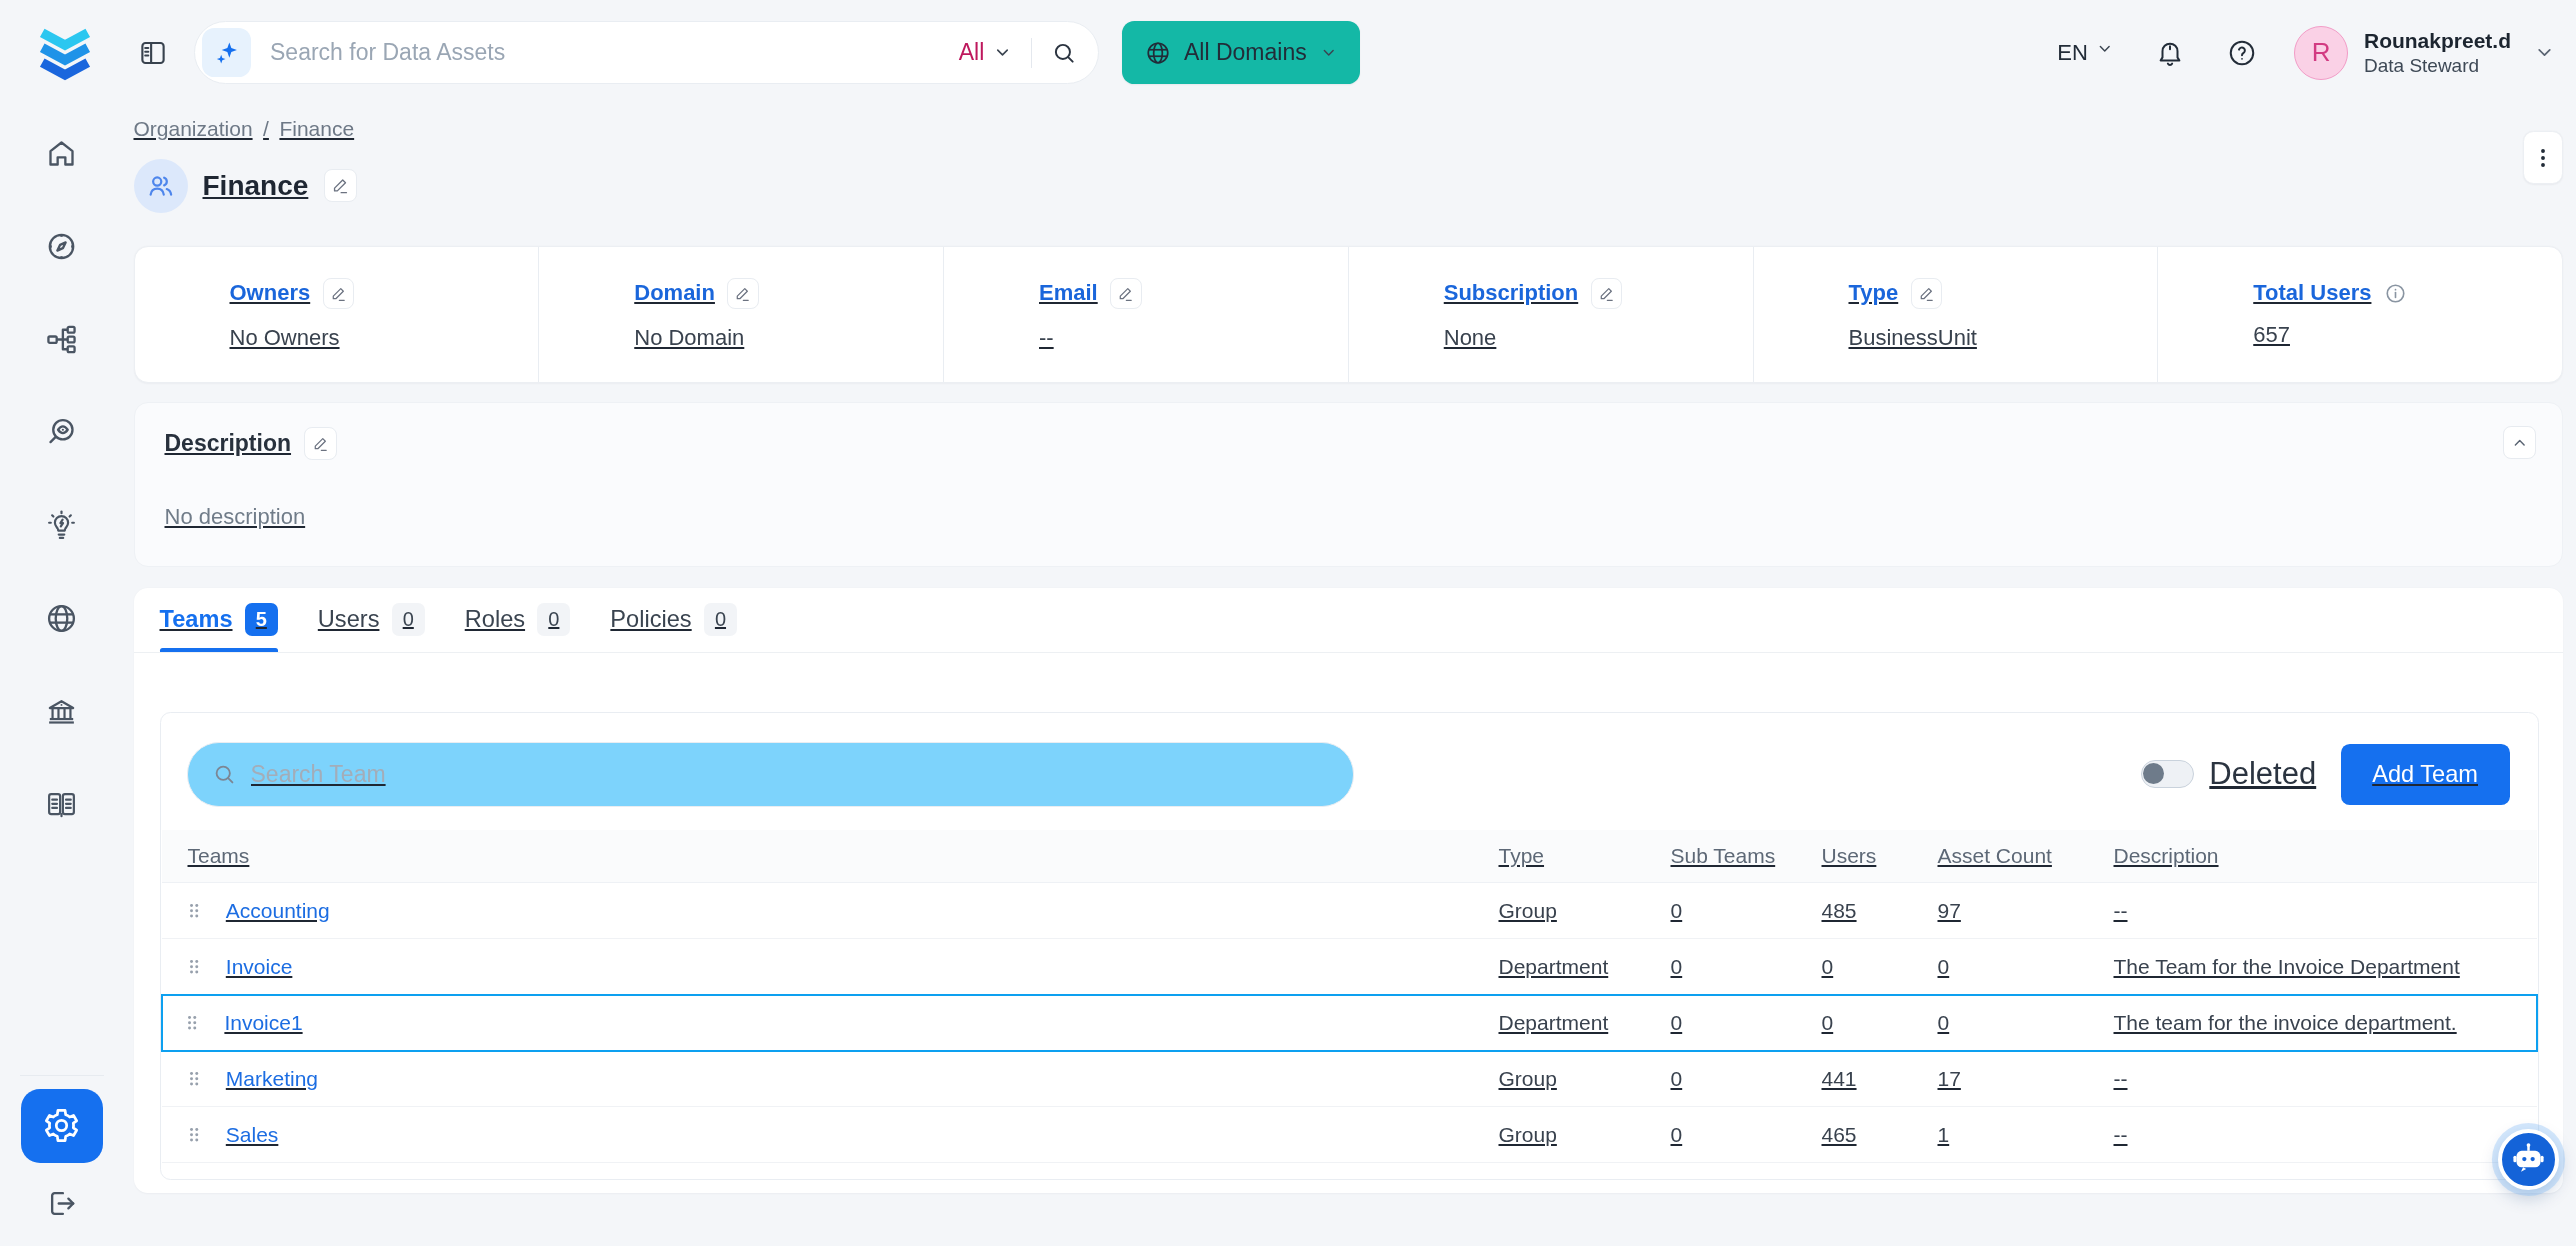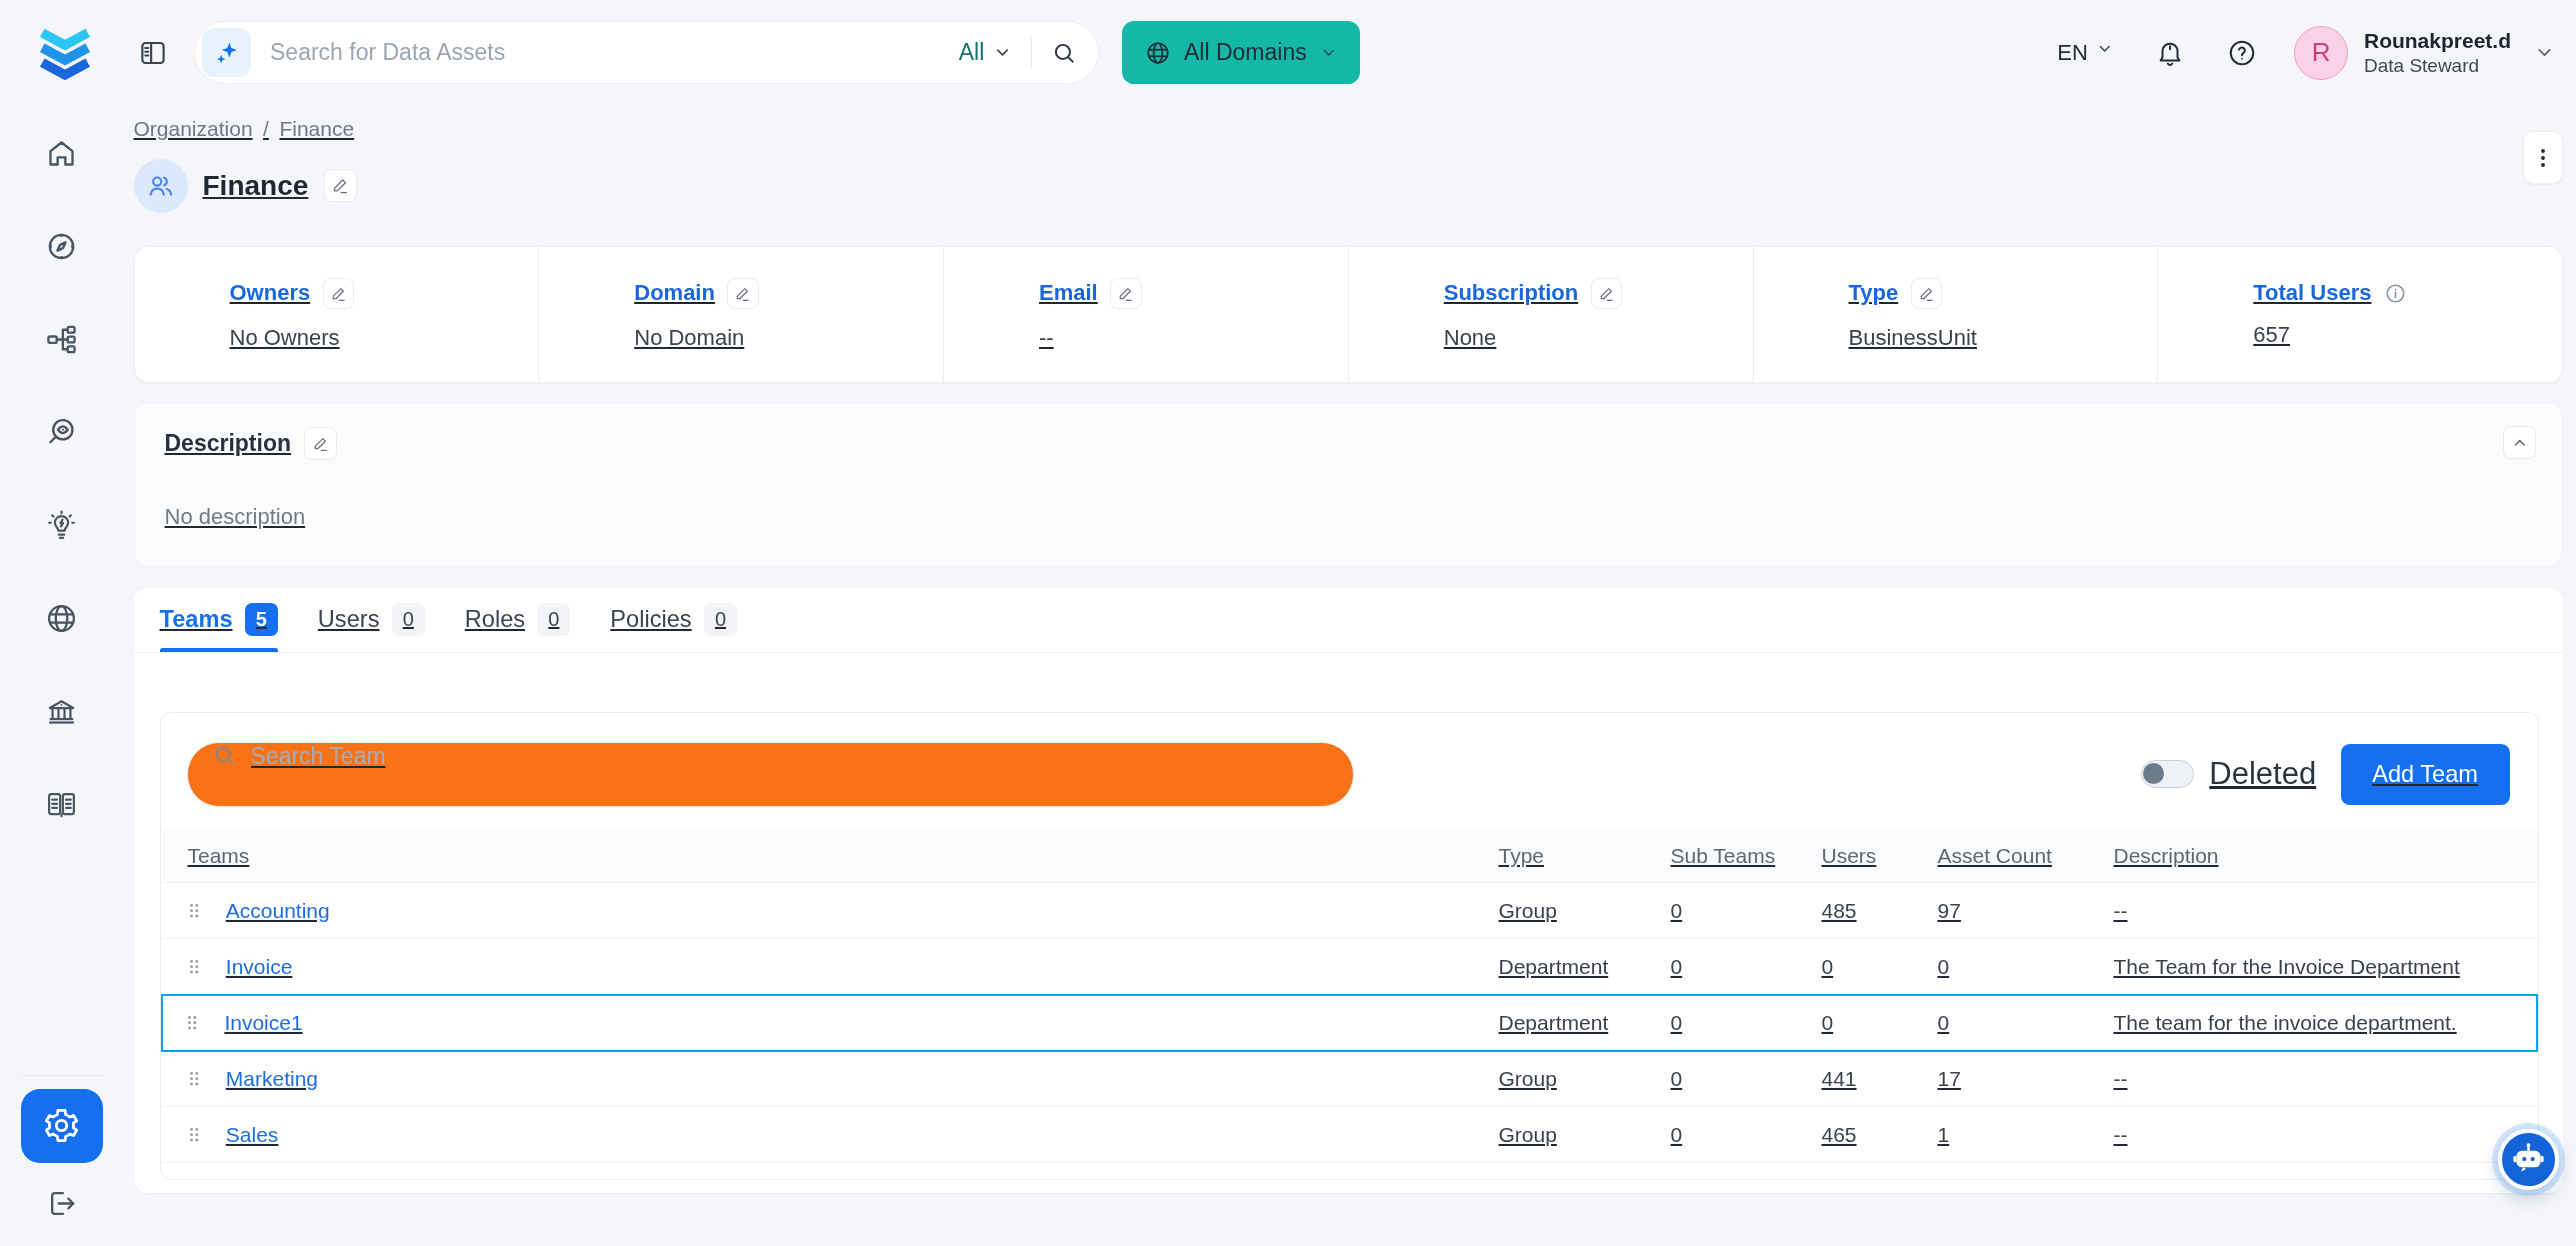--- a/index.html
+++ b/index.html
@@ -14,21 +14,21 @@
   svg{display:block;}
 
   
   .topbar{position:absolute; top:0; left:0; right:0; height:105px; display:flex; align-items:center; padding:0 21px 0 36px;}
   .logo{width:58px;height:56px;flex:0 0 auto;}
   .panel-toggle{margin-left:44px; width:30px;height:30px; cursor:pointer;}
   .global-search{margin-left:26px; width:905px; height:63px; background:#fff; border:0.9px solid #e9edf2; border-radius:31.5px; display:flex; align-items:center; padding:0 21px 0 7px;}
   .ai-chip{width:49px;height:49px;border-radius:12.3px;background:#e7f2fd;display:flex;align-items:center;justify-content:center;flex:0 0 auto;}
   .global-search input{flex:1; border:none; outline:none; background:transparent; font:23px "Liberation Sans","DejaVu Sans",sans-serif; color:#2b3440; margin-left:19px;}
   .global-search input::placeholder{color:#9aa6b4;}
-  .scope{display:flex;align-items:center;gap:8.8px;font-size:23px;color:#0f766e;cursor:pointer;}
+  .scope{display:flex;align-items:center;gap:8.8px;font-size:23px;color:#be185d;cursor:pointer;}
   .vdiv{width:0.9px;height:30px;background:#e4e8ee;margin:0 19px;}
   .domains-btn{margin-left:23px;height:63px;padding:0 23px;background:#14b8a6;border-radius:12.3px;display:flex;align-items:center;gap:13px;font-size:23px;color:#222c38;box-shadow:0 0.9px 1.8px rgba(16,24,40,.06);cursor:pointer;}
   .tb-spacer{flex:1;}
   .lang{display:flex;align-items:flex-start;gap:7.9px;font-size:22px;color:#222c38;cursor:pointer;}
   .tb-ico{margin-left:42px;cursor:pointer;}
   .avatar{margin-left:37px;width:54px;height:54px;border-radius:50%;background:#fad1e6;border:1.8px solid #f29cc7;color:#d23b82;font-size:26px;display:flex;align-items:center;justify-content:center;}
   .user-block{margin-left:15.8px;line-height:1.25;}
   .user-name{font-size:21px;font-weight:bold;color:#1c2530;}
   .user-role{font-size:19px;color:#3e4956;}
   .user-chev{margin-left:23px;cursor:pointer;}
@@ -71,21 +71,21 @@
   .main-card{margin-top:21px;height:605px;background:#fff;border-radius:14px;box-shadow:0 0.9px 1.8px rgba(16,24,40,.04);}
   .tabbar{height:65px;border-bottom:0.9px solid #edf0f3;display:flex;align-items:center;padding:0 26px;gap:40px;}
   .tab{position:relative;height:100%;display:flex;align-items:center;gap:12.3px;font-size:23.6px;color:#3a4450;cursor:pointer;}
   .tab .badge{min-width:33px;height:33px;padding:0 8.8px;border-radius:7px;background:#f2f4f7;color:#3a4450;font-size:20px;display:flex;align-items:center;justify-content:center;}
   .tab.active{color:#1570ef;font-weight:bold;}
   .tab.active .badge{background:#1570ef;color:#fff;font-weight:bold;}
   .tab.active::after{content:"";position:absolute;left:0;right:0;bottom:0;height:3.5px;background:#1570ef;border-radius:2.6px 2.6px 0 0;}
 
   .inner-panel{margin:59px 24.5px 0 26px;border:0.9px solid #e9edf2;border-radius:10.5px;height:468px;overflow:hidden;background:#fff;}
   .controls{display:flex;align-items:center;padding:29px 28px 0 26px;}
-  .team-search{width:1167px;height:65px;border:0.9px solid #e9edf2;border-radius:32px;background:#f97316;display:flex;align-items:flex-start;gap:14px;padding:0 24.5px;}
+  .team-search{width:1167px;height:65px;border:0.9px solid #e9edf2;border-radius:32px;background:#7dd3fc;display:flex;align-items:center;gap:14px;padding:0 24.5px;}
   .team-search input{flex:1;border:none;outline:none;background:transparent;font:23px "Liberation Sans","DejaVu Sans",sans-serif;color:#2b3440;}
   .team-search input::placeholder{color:#a3adb9;}
   .ctrl-right{margin-left:auto;display:flex;align-items:center;}
   .toggle{width:53px;height:28px;border-radius:14px;background:#eef1f5;border:1.8px solid #c9d2dc;position:relative;cursor:pointer;flex:0 0 auto;}
   .toggle .knob{position:absolute;left:1.8px;top:1.8px;width:21px;height:21px;border-radius:50%;background:#6e7b8a;}
   .toggle-label{margin:0 24.5px 0 15.8px;font-size:31px;color:#2b3440;}
   .add-team-btn{height:61px;padding:0 31.5px;border:none;border-radius:8.8px;background:#1570ef;color:#fff;font:23.6px "Liberation Sans","DejaVu Sans",sans-serif;cursor:pointer;}
 
   table.teams{width:100%;margin-top:23px;border-collapse:collapse;table-layout:fixed;font-size:21px;}
   table.teams th{height:53px;background:#fafbfc;color:#5d6876;font-weight:normal;text-align:left;border-bottom:0.9px solid #eef1f5;}

